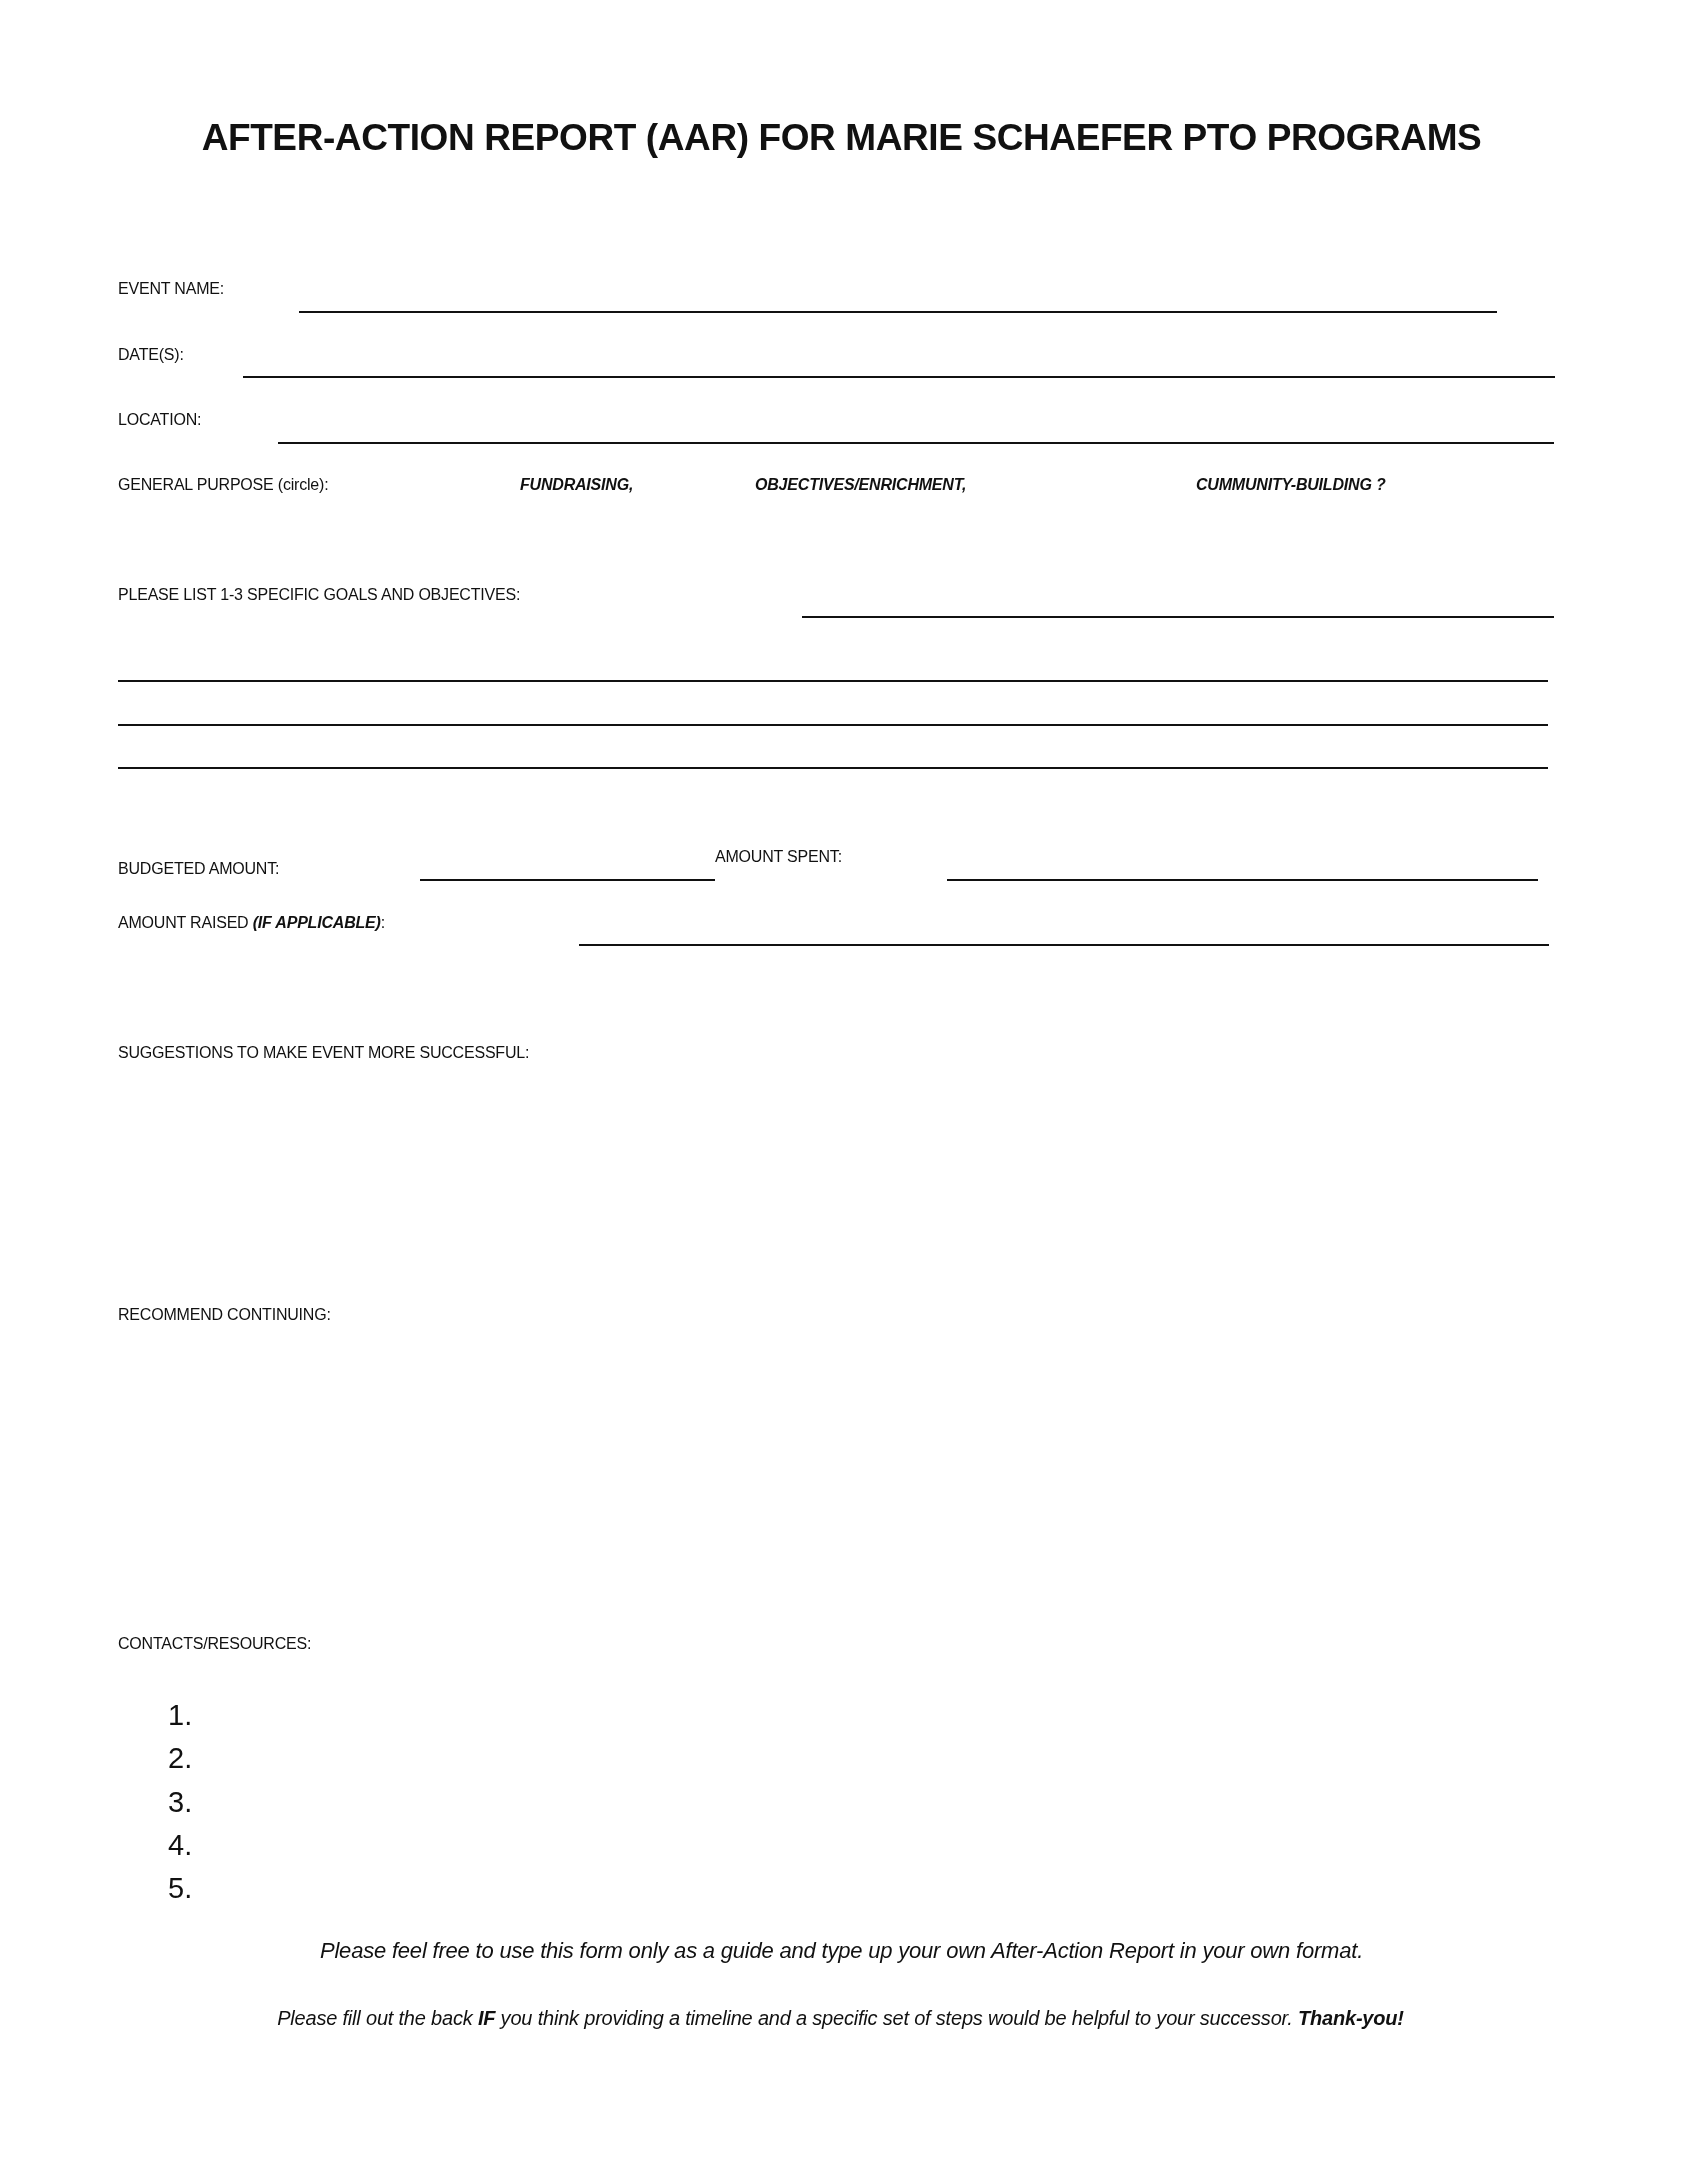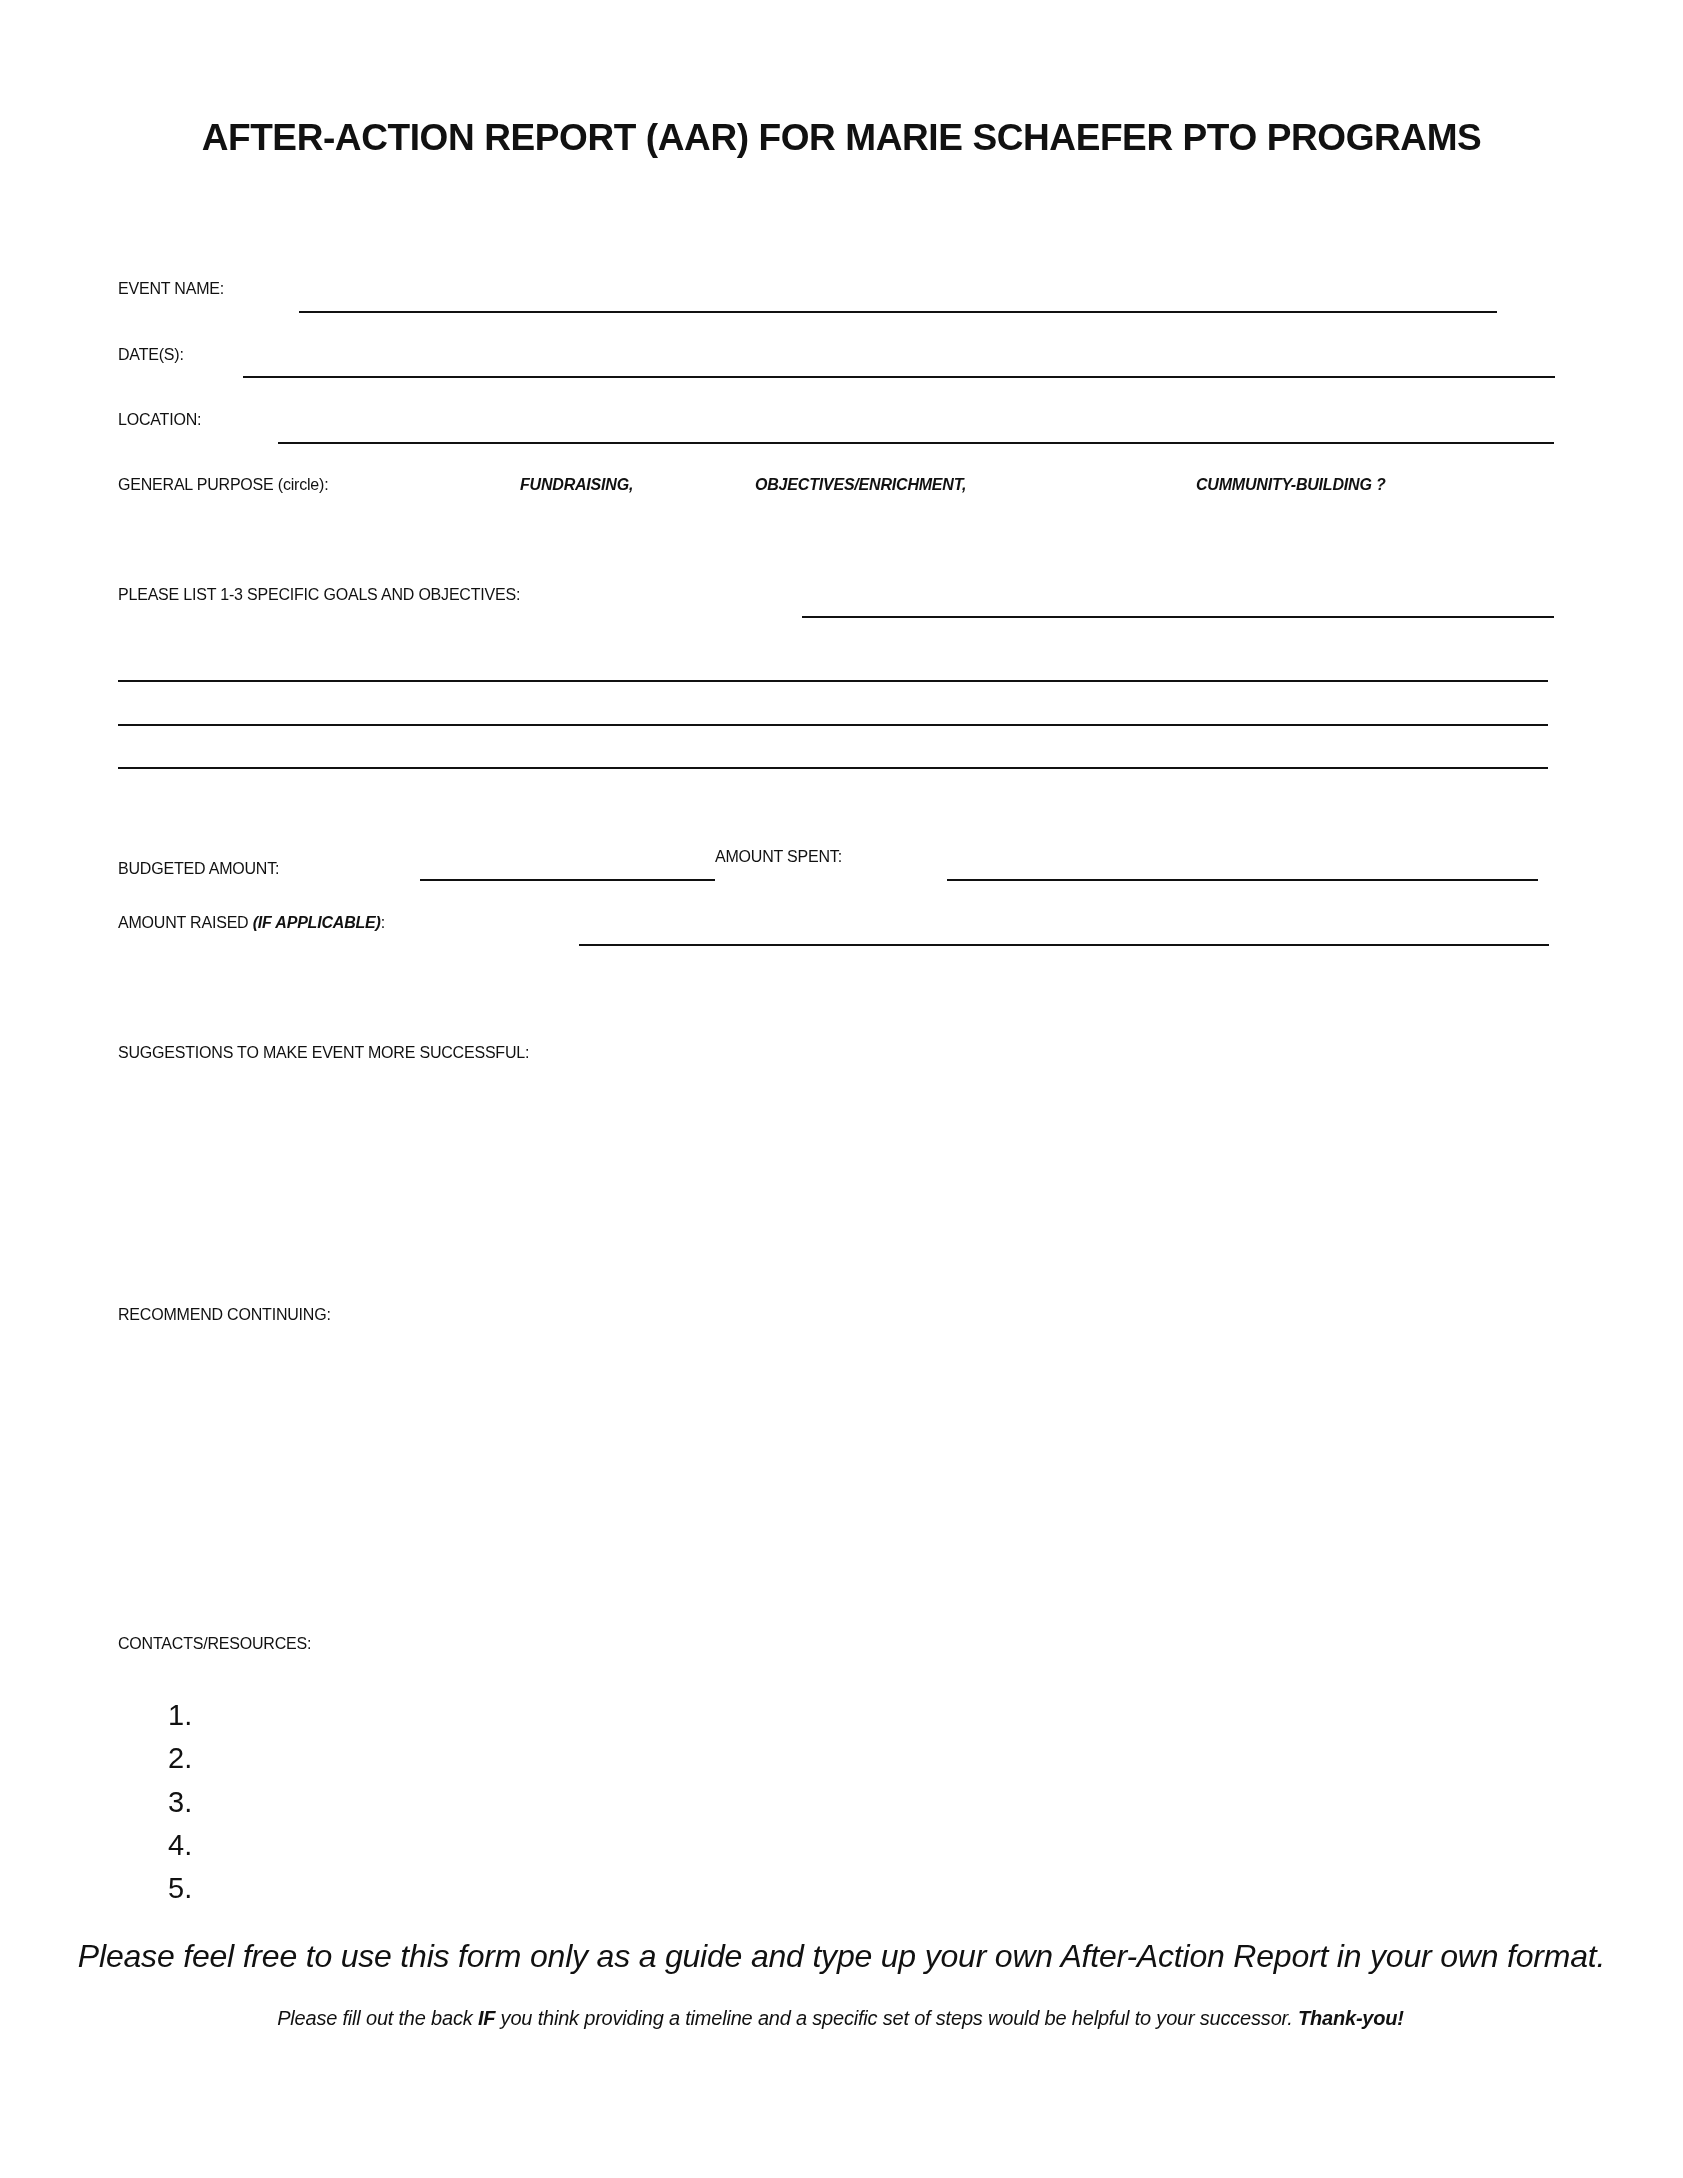--- a/index.html
+++ b/index.html
@@ -11,21 +11,21 @@
     .abs { position: absolute; }
     .title {
       left: 0; width: 1683px; top: 117px; text-align: center;
       font-weight: bold; font-size: 37px; letter-spacing: -0.4px;
       font-family: "Liberation Sans", sans-serif;
     }
     .lbl { font-size: 16px; white-space: nowrap; letter-spacing: -0.2px; }
     .italic { font-style: italic; font-weight: bold; }
     .rule { border-bottom: 2.5px solid #111111; height: 0; }
     .li { font-size: 29px; }
-    .note { font-size: 32px; font-style: italic; white-space: nowrap; letter-spacing: -0.2px; }
+    .note { font-size: 22px; font-style: italic; white-space: nowrap; letter-spacing: -0.2px; }
     .closing { font-size: 20px; font-style: italic; line-height: 36px; letter-spacing: -0.2px; text-align: center; }
     .closing b { font-weight: bold; }
   </style>
 </head>
 <body>
 
 <div>
 
   <div class="abs title">AFTER-ACTION REPORT (AAR) FOR MARIE SCHAEFER PTO PROGRAMS</div>
 

